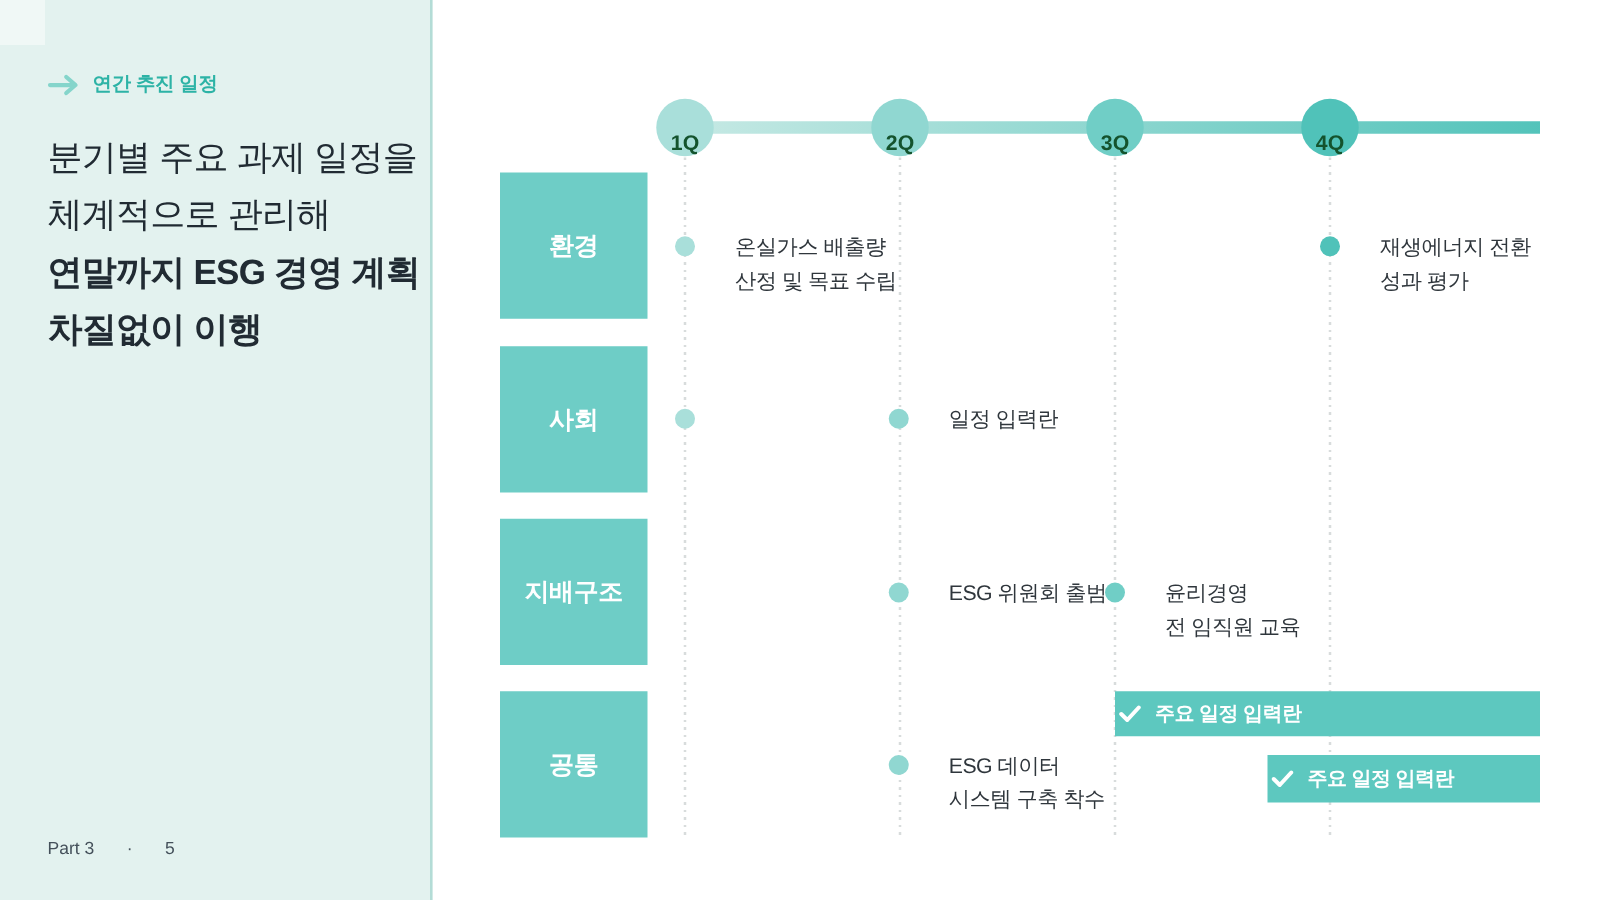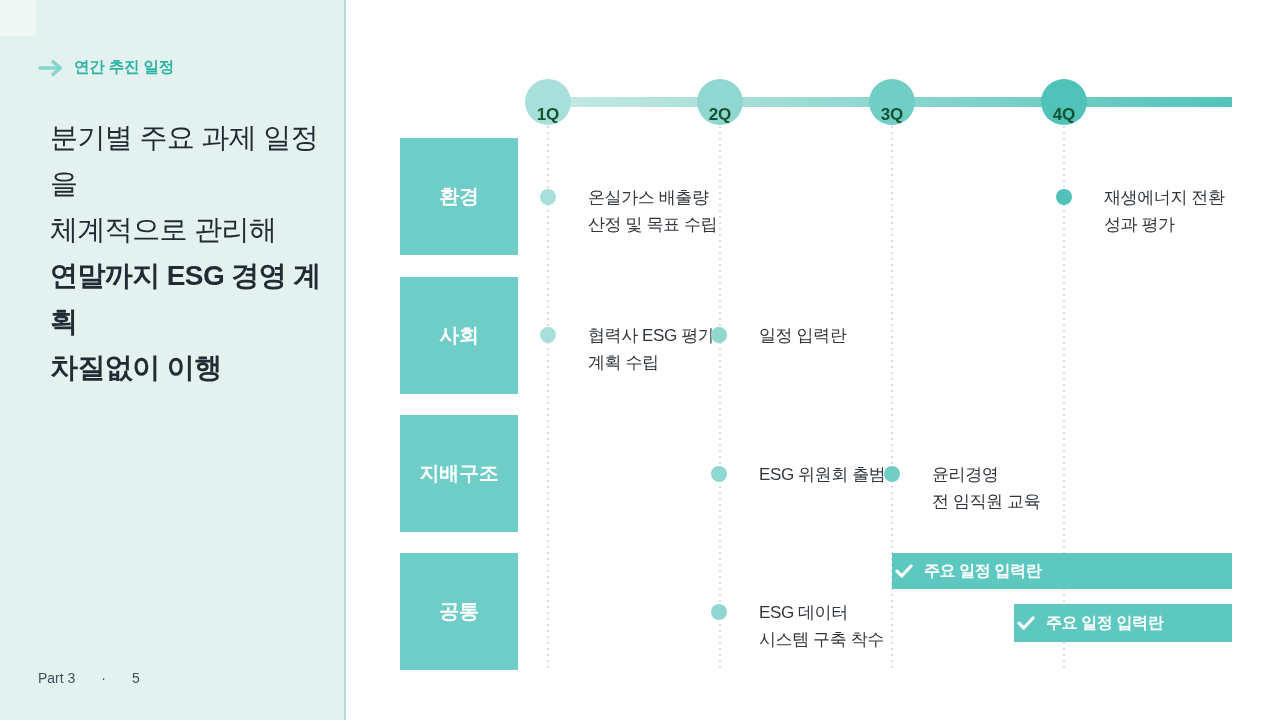--- a/index.html
+++ b/index.html
@@ -12,21 +12,21 @@
   .sidebar {
     position:absolute; left:0; top:0; width:346px; height:720px;
     background:#e3f2ef; border-right:2px solid #b3dcd6; box-sizing:border-box;
   }
   .corner { position:absolute; left:0; top:0; width:36px; height:36px; background:rgba(255,255,255,0.45); }
   .eyebrow {
     position:absolute; left:38px; top:57px; display:flex; align-items:center; gap:9px;
     color:#2db3a6; font-weight:700; font-size:15.5px; letter-spacing:-0.2px;
   }
   .title {
-    position:absolute; left:38px; top:103px; margin:12px;
+    position:absolute; left:38px; top:103px; margin:0;
     font-size:28px; line-height:46px; font-weight:500; color:#212b33; letter-spacing:-0.6px;
   }
   .title .t { display:block; }
   .title .b { font-weight:800; }
   .footer {
     position:absolute; left:38px; top:670px; display:flex; align-items:center; gap:26px;
     font-size:14px; color:#44505a;
   }
 
   
@@ -140,24 +140,20 @@
   <div class="item" style="left:1056px; top:184px">
     <span class="dot" style="background: rgb(80, 194, 185);"></span>
     <div class="txt">
       <div>재생에너지 전환</div>
       <div>성과 평가</div>
     </div>
   </div>
 
   <div class="item" style="left:540px; top:322px">
     <span class="dot" style="background: rgb(169, 223, 218);"></span>
-    <div class="txt">
-      <div>협력사 ESG 평가</div>
-      <div>계획 수립</div>
-    </div>
   </div>
 
   <div class="item" style="left:711px; top:322px">
     <span class="dot" style="background: rgb(144, 215, 209);"></span>
     <div class="txt">
       <div>일정 입력란</div>
     </div>
   </div>
 
   <div class="item" style="left:711px; top:461px">

